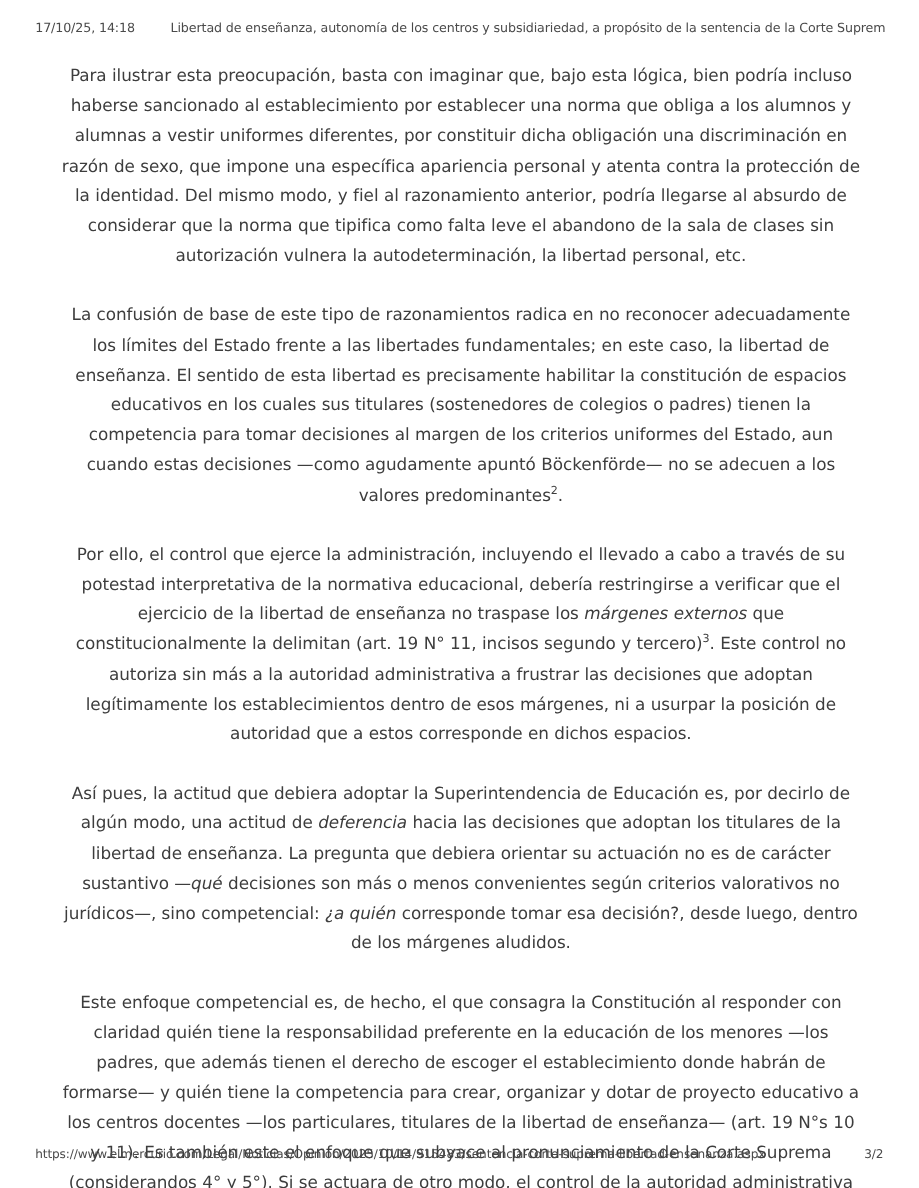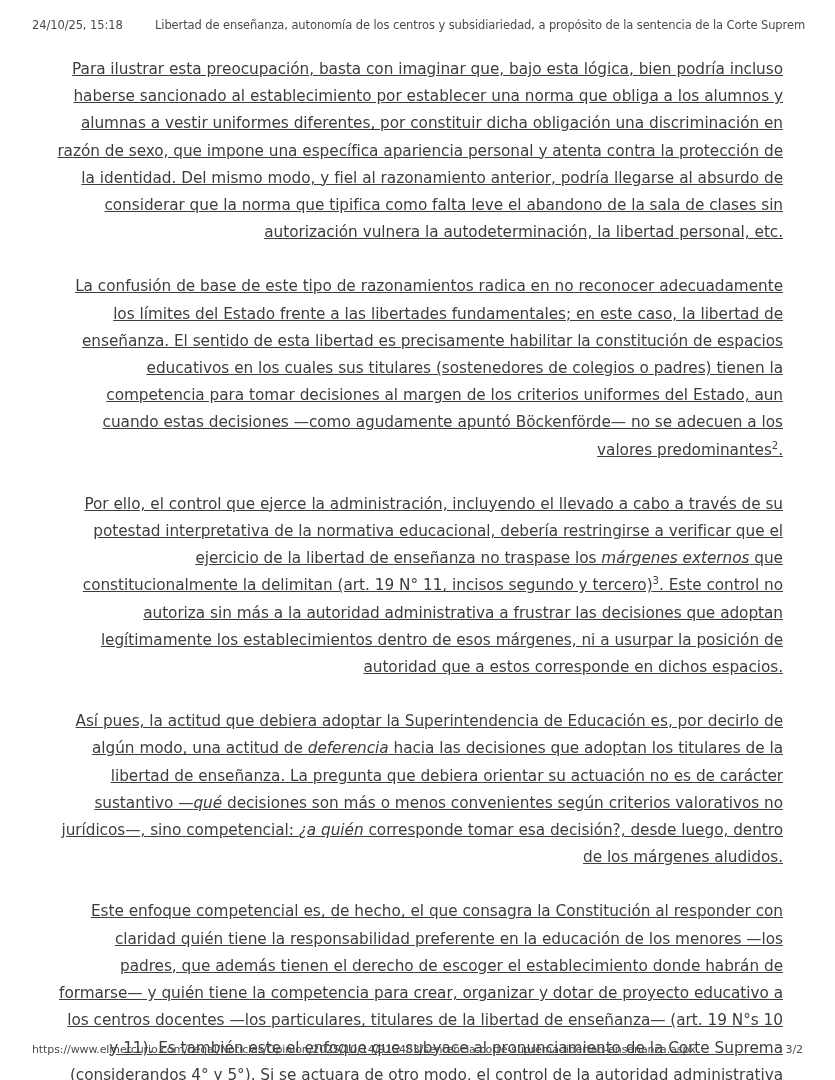--- a/index.html
+++ b/index.html
@@ -49,25 +49,24 @@
     position: absolute;
     left: 55px;
     top: 56px;
     width: 728px;
   }
 
   .para {
     font-size: 15.3px;
     line-height: 27.2px;
     margin: 0 0 27px 0;
-    text-align: right;
+    text-align: center;
     color: #3d3d3d;
     letter-spacing: -0.05px;
     word-spacing: 0.1px;
-    text-decoration: underline;
   }
   .para:last-child { margin-bottom: 0; }
 
   .para i, .para em { font-style: italic; }
 
   sup {
     font-size: 0.66em;
     vertical-align: super;
     line-height: 0;
   }
@@ -91,21 +90,21 @@
   .print-footer .ftr-page {
     position: absolute;
     right: 32px;
     white-space: nowrap;
   }
 </style>
 </head>
 <body>
 
 <div class="print-header">
-  <span class="hdr-date">24/10/25, 15:18</span>
+  <span class="hdr-date">17/10/25, 14:18</span>
   <span class="hdr-title">Libertad de enseñanza, autonomía de los centros y subsidiariedad, a propósito de la sentencia de la Corte Suprema rol 6192-2025</span>
 </div>
 
 <main class="doc-body">
 
   <p class="para">
     <span>Para ilustrar esta preocupación, basta con imaginar que, bajo esta lógica, bien podría incluso haberse sancionado al establecimiento por establecer una norma que obliga a los alumnos y alumnas a vestir uniformes diferentes, por constituir dicha obligación una discriminación en razón de sexo, que impone una específica apariencia personal y atenta contra la protección de la identidad. Del mismo modo, y fiel al razonamiento anterior, podría llegarse al absurdo de considerar que la norma que tipifica como falta leve el abandono de la sala de clases sin autorización vulnera la autodeterminación, la libertad personal, etc.</span>
   </p>
 
   <p class="para">

